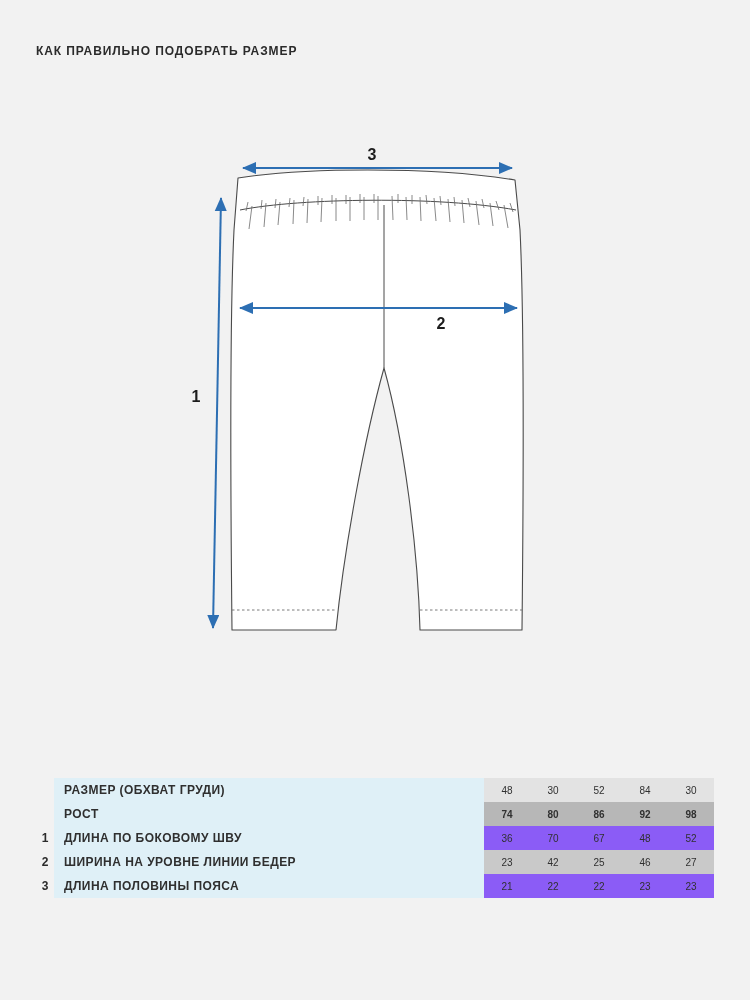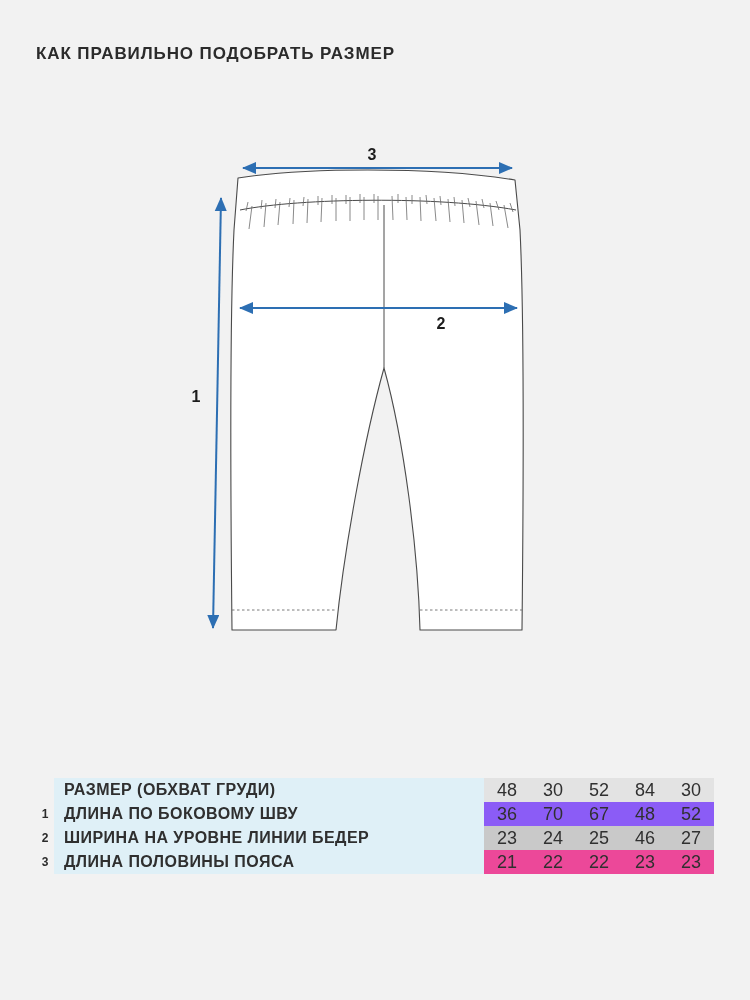--- a/index.html
+++ b/index.html
@@ -11,21 +11,21 @@
     height: 1000px;
     background: #f2f2f2;
     font-family: "Liberation Sans", sans-serif;
     position: relative;
     overflow: hidden;
   }
   #page-title {
     position: absolute;
     left: 36px;
     top: 44px;
-    font-size: 17px;
+    font-size: 12px;
     letter-spacing: 0.9px;
     color: #2b2b2b;
     font-weight: 700;
     text-transform: uppercase;
   }
   #diagram {
     position: absolute;
     left: 0;
     top: 110px;
     width: 750px;
@@ -53,36 +53,36 @@
     font-size: 12px;
     color: #2b2b2b;
     background: #f2f2f2;
   }
   .label-cell {
     background: #dff0f7;
     padding-left: 10px !important;
     letter-spacing: 0.45px;
     font-weight: 700;
     text-transform: uppercase;
-    font-size: 16px;
+    font-size: 12px;
     white-space: nowrap;
     color: #2f2f2f;
   }
   .val-cell {
     width: 46px;
     text-align: center;
-    font-size: 18px;
+    font-size: 10px;
   }
   tr.band-light .label-cell { background: #dff0f7; }
   tr.band-light .val-cell  { background: #e3e3e3; }
   tr.band-dark  .label-cell { background: #dff0f7; }
   tr.band-dark  .val-cell  { background: #b7b7b7; font-weight: 700; }
   tr.band-plain .val-cell  { background: #8b5cf6; }
   tr.band-mid   .val-cell  { background: #c9c9c9; }
-  tr.band-row   .val-cell  { background: #ec4899; }
+  tr.band-row   .val-cell  { background: #8b5cf6; }
 </style>
 </head>
 <body>
 
 <div id="page-title">КАК ПРАВИЛЬНО ПОДОБРАТЬ РАЗМЕР</div>
 
 <div id="diagram">
   <svg width="750" height="560" viewBox="0 0 750 560" xmlns="http://www.w3.org/2000/svg">
 
     <g fill="#ffffff" stroke="#4a4a4a" stroke-width="1.1" stroke-linejoin="round">
@@ -150,34 +150,43 @@
   <tbody>
     <tr class="band-light">
       <td class="idx-cell"></td>
       <td class="label-cell">РАЗМЕР (ОБХВАТ ГРУДИ)</td>
       <td class="val-cell">48</td>
       <td class="val-cell">30</td>
       <td class="val-cell">52</td>
       <td class="val-cell">84</td>
       <td class="val-cell">30</td>
     </tr>
+    <tr class="band-dark">
+      <td class="idx-cell"></td>
+      <td class="label-cell">РОСТ</td>
+      <td class="val-cell">74</td>
+      <td class="val-cell">80</td>
+      <td class="val-cell">86</td>
+      <td class="val-cell">92</td>
+      <td class="val-cell">98</td>
+    </tr>
     <tr class="band-plain">
       <td class="idx-cell">1</td>
       <td class="label-cell">ДЛИНА ПО БОКОВОМУ ШВУ</td>
       <td class="val-cell">36</td>
       <td class="val-cell">70</td>
       <td class="val-cell">67</td>
       <td class="val-cell">48</td>
       <td class="val-cell">52</td>
     </tr>
     <tr class="band-mid">
       <td class="idx-cell">2</td>
       <td class="label-cell">ШИРИНА НА УРОВНЕ ЛИНИИ БЕДЕР</td>
       <td class="val-cell">23</td>
-      <td class="val-cell">24</td>
+      <td class="val-cell">42</td>
       <td class="val-cell">25</td>
       <td class="val-cell">46</td>
       <td class="val-cell">27</td>
     </tr>
     <tr class="band-row">
       <td class="idx-cell">3</td>
       <td class="label-cell">ДЛИНА ПОЛОВИНЫ ПОЯСА</td>
       <td class="val-cell">21</td>
       <td class="val-cell">22</td>
       <td class="val-cell">22</td>

